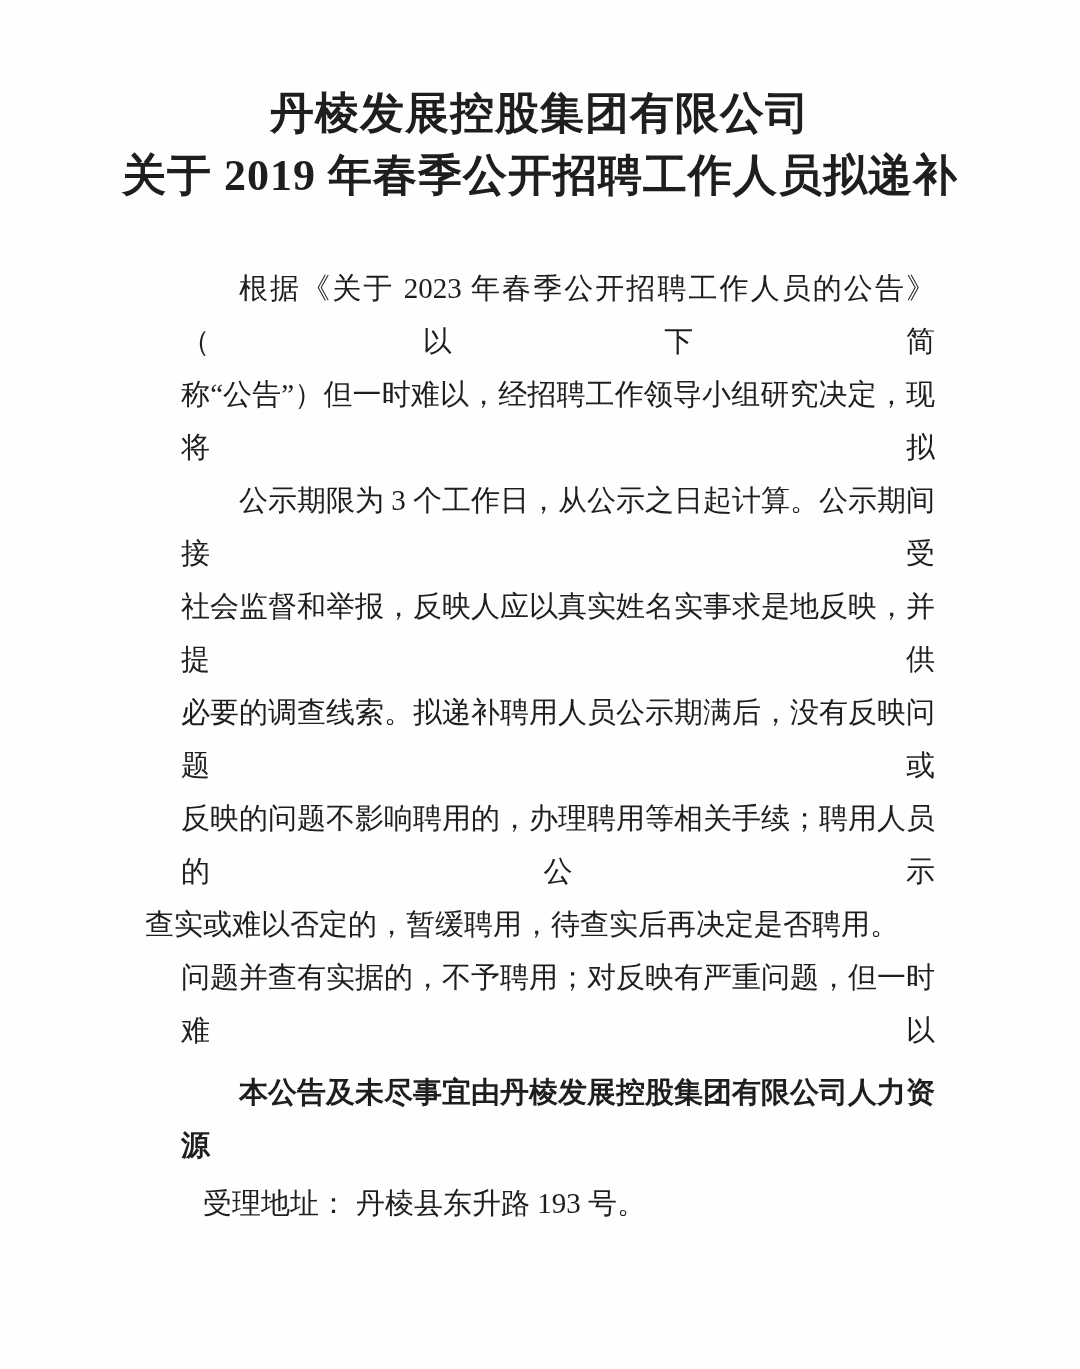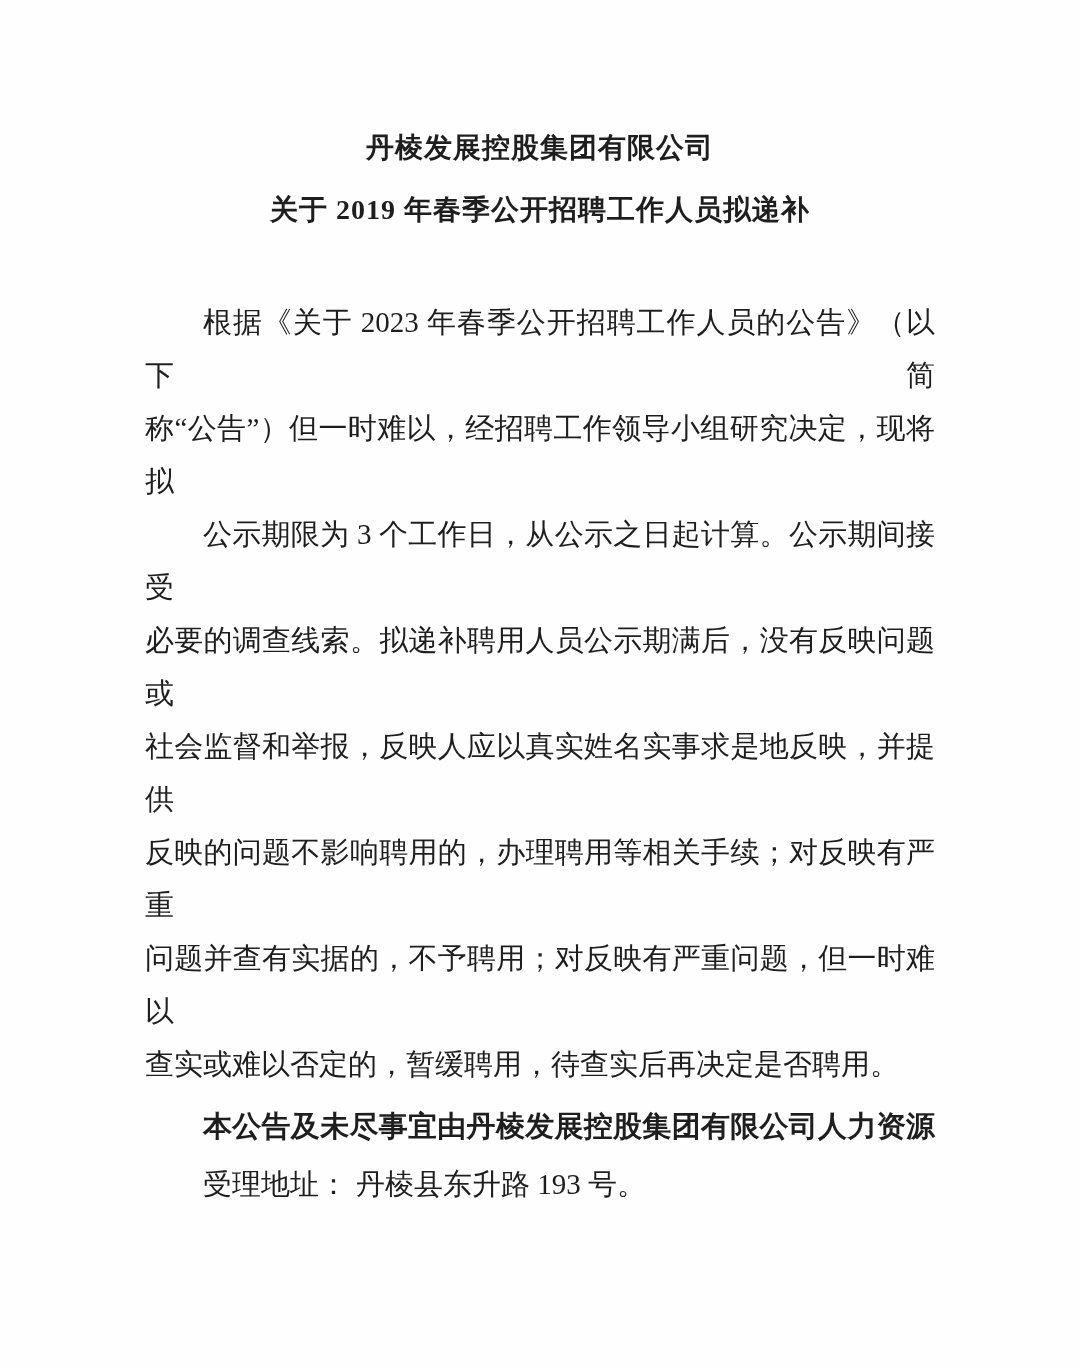--- a/index.html
+++ b/index.html
@@ -10,36 +10,36 @@
   .page {
     position: relative;
     width: 1080px;
     height: 1369px;
     background: #fefefe;
     color: #1e1e1e;
     font-family: "Liberation Serif", "DejaVu Serif", serif;
     overflow: hidden;
   }
   .title-block {
-    padding-top: 117px;
+    padding-top: 83px;
     text-align: center;
-    font-size: 28px;
+    font-size: 44px;
     font-weight: 700;
     line-height: 62px;
     letter-spacing: 1px;
   }
   .content {
     margin: 55px 145px 0 145px;
     font-size: 29px;
     line-height: 53px;
     text-align: justify;
   }
   .line { min-height: 53px; }
   .indent { text-indent: 58px; }
-  .just { text-align-last: justify; }
+  .just { text-align-last: justify; margin-left: 36px; }
   .sp-before-p3 { margin-top: 9px; font-weight: bold; }
   .sp-before-contact { margin-top: 5px; }
   .contact-line { text-align: left; }
   .contact-line .contact-label { margin-left: 58px; }
   .contact-line .contact-value { padding-left: 8px; }
 </style>
 </head>
 <body>
 
 <div class="page">
@@ -48,25 +48,25 @@
     <div class="title-line">丹棱发展控股集团有限公司</div>
     <div class="title-line">关于 2019 年春季公开招聘工作人员拟递补</div>
   </div>
 
   <div class="content">
 
     <div class="line indent just">根据《关于 2023 年春季公开招聘工作人员的公告》（以下简</div>
     <div class="line just">称“公告”）但一时难以，经招聘工作领导小组研究决定，现将拟</div>
 
     <div class="line indent just">公示期限为 3 个工作日，从公示之日起计算。公示期间接受</div>
+    <div class="line just">社会监督和举报，反映人应以真实姓名实事求是地反映，并提供</div>
     <div class="line just">必要的调查线索。拟递补聘用人员公示期满后，没有反映问题或</div>
-    <div class="line just">社会监督和举报，反映人应以真实姓名实事求是地反映，并提供</div>
-    <div class="line just">反映的问题不影响聘用的，办理聘用等相关手续；对反映有严重</div>
+    <div class="line just">反映的问题不影响聘用的，办理聘用等相关手续；聘用人员的公示</div>
+    <div class="line">查实或难以否定的，暂缓聘用，待查实后再决定是否聘用。</div>
     <div class="line just">问题并查有实据的，不予聘用；对反映有严重问题，但一时难以</div>
-    <div class="line">查实或难以否定的，暂缓聘用，待查实后再决定是否聘用。</div>
 
     <div class="line indent just sp-before-p3">本公告及未尽事宜由丹棱发展控股集团有限公司人力资源</div>
 
     <div class="line contact-line sp-before-contact">
       <span class="contact-label">受理地址：</span><span class="contact-value">丹棱县东升路 193 号。</span>
     </div>
 
   </div>
 </div>
 

